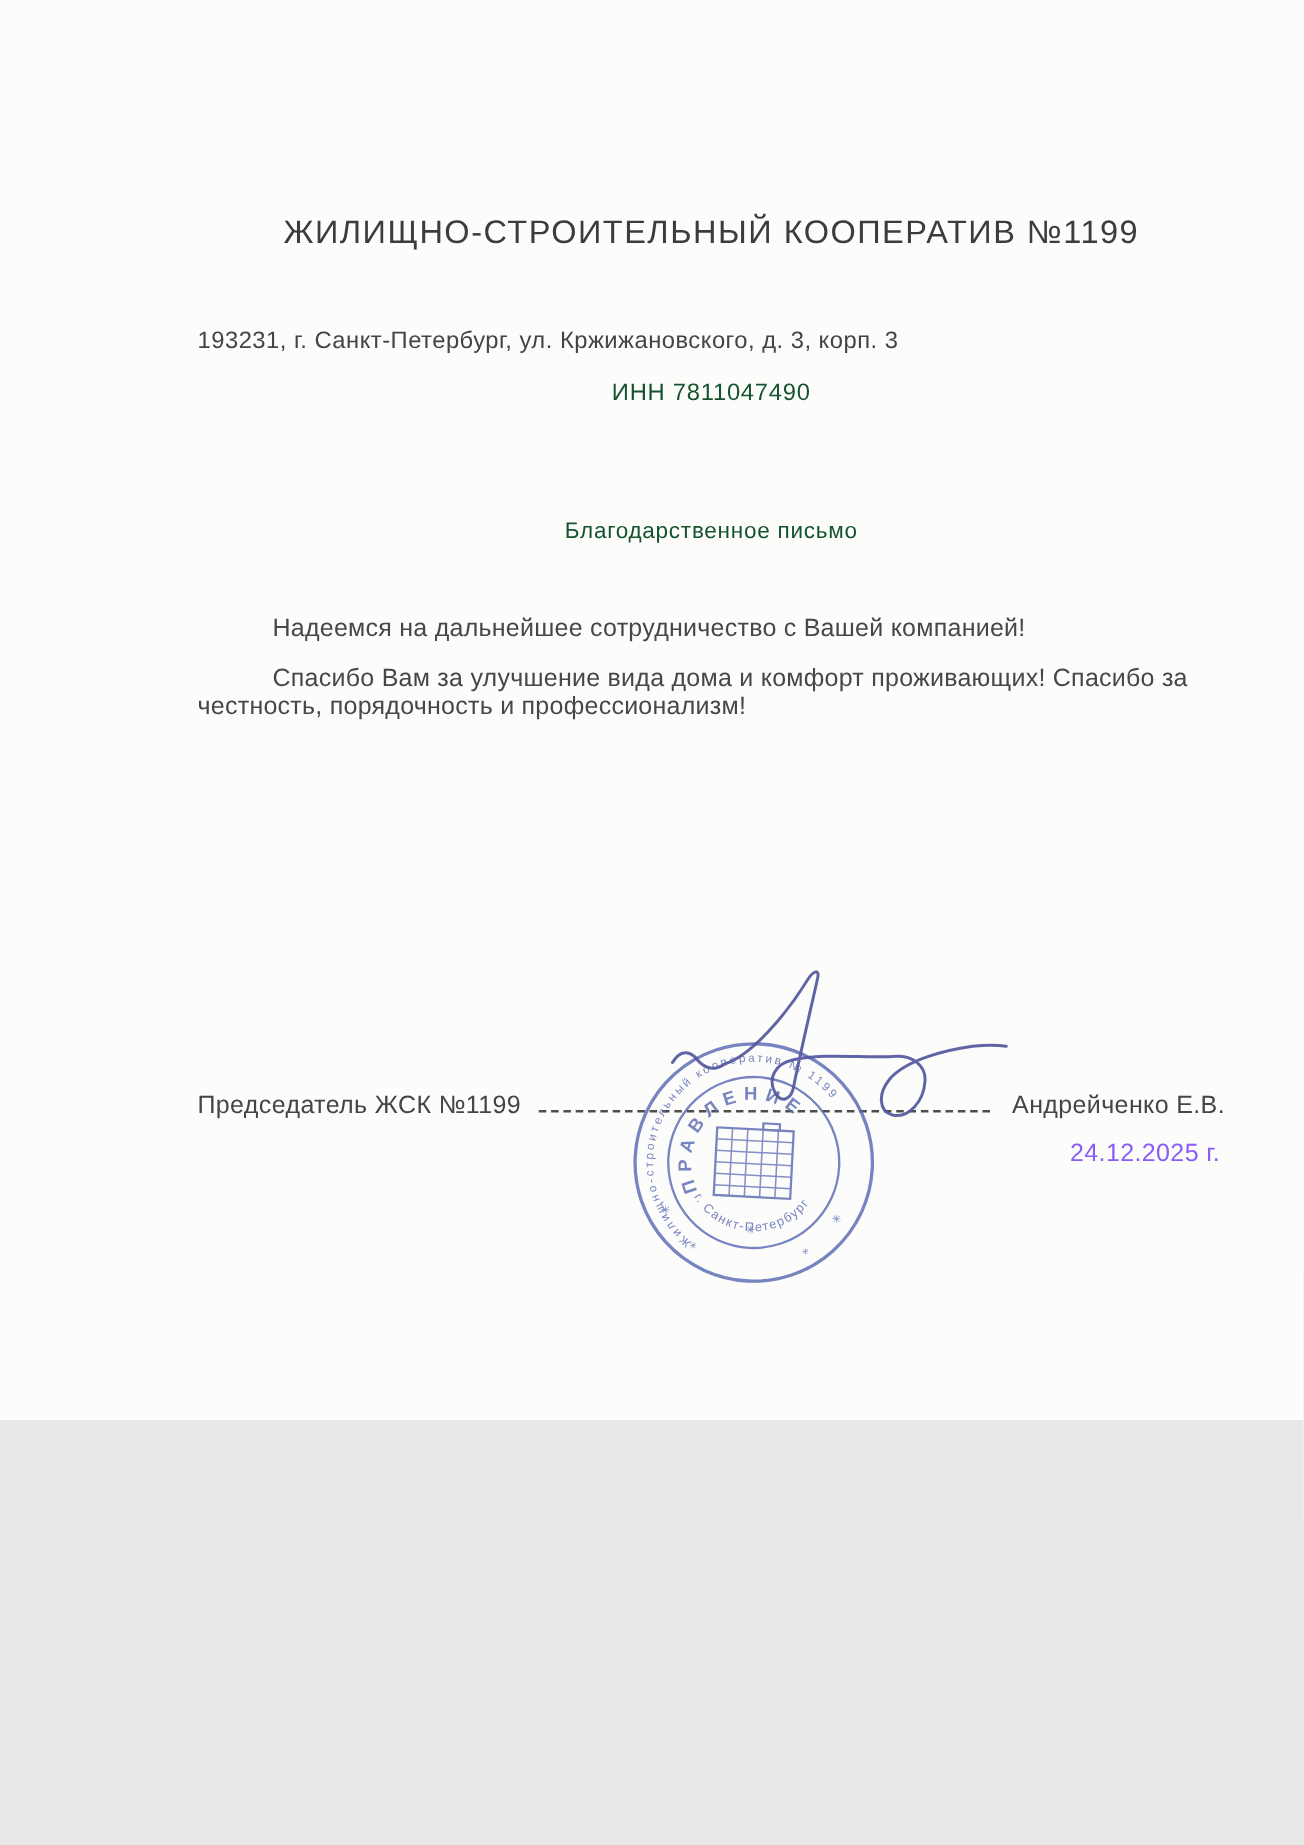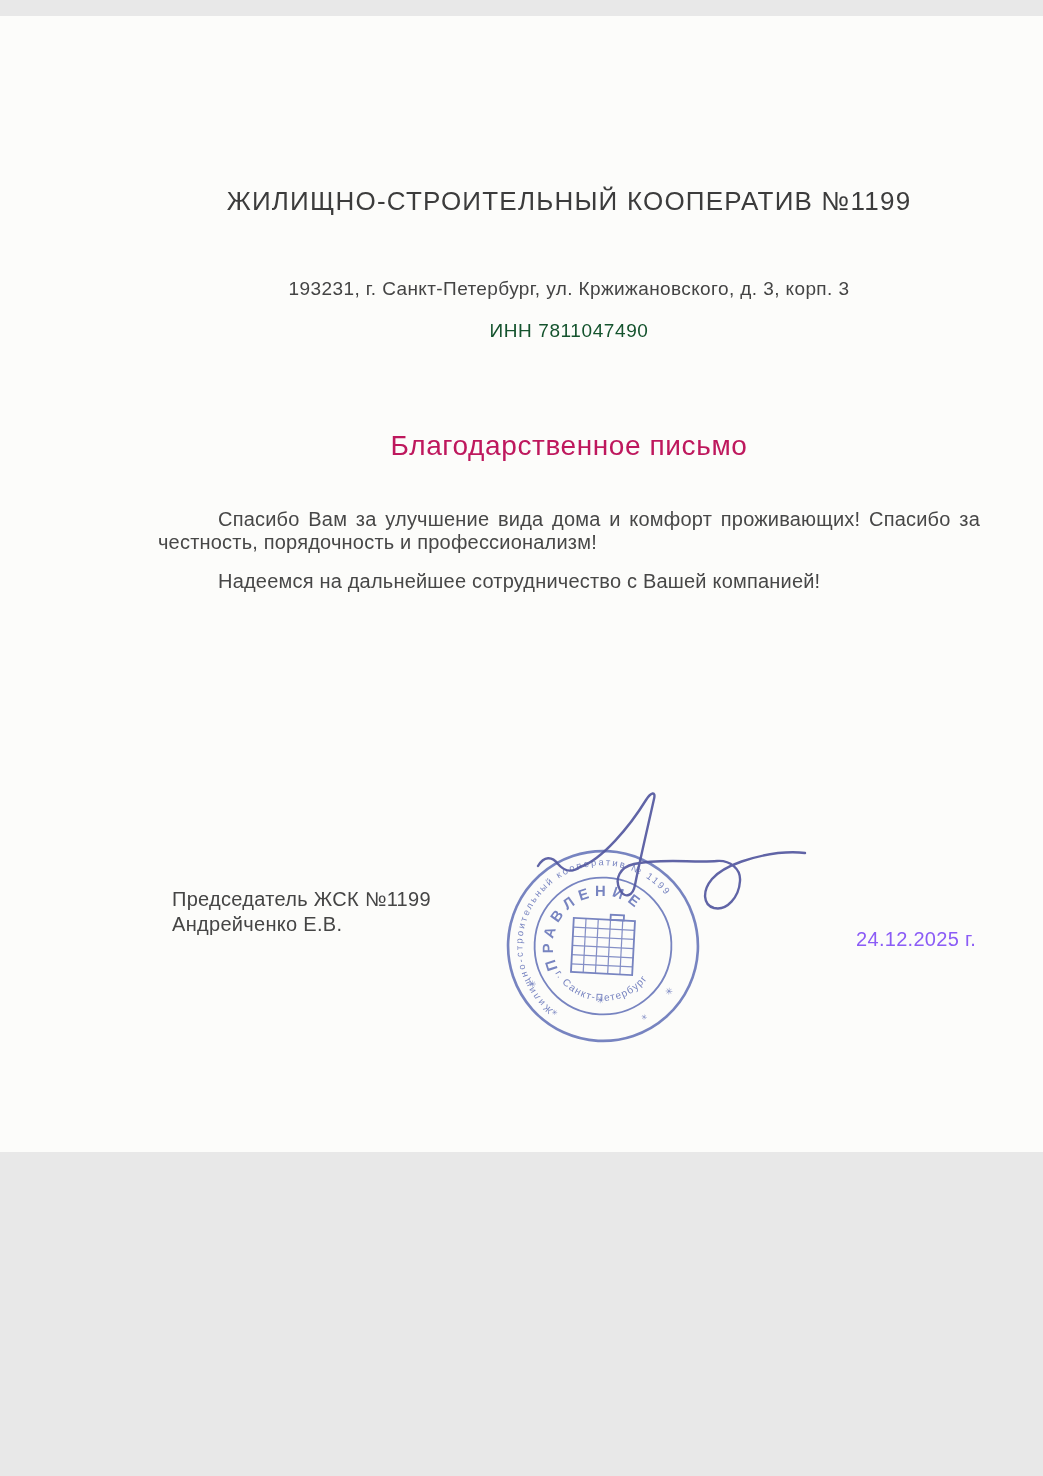--- a/index.html
+++ b/index.html
@@ -1,58 +1,58 @@
 <!DOCTYPE html>
 <html><head>
 <meta charset="utf-8">
 <style>
   html,body{margin:0;padding:0;background:#e8e8e8;}
   .page{
     position:relative;
     width:1043px;height:1136px;
-    margin:16px auto;
+    margin:0 auto;
     background:#fcfcfa;
     overflow:hidden;
     font-family:"Liberation Sans","DejaVu Sans",sans-serif;
     color:#414141;
   }
   .content{position:absolute;left:158px;top:0;width:822px;}
   .org-name{
     position:absolute;top:170px;left:0;width:100%;
     text-align:center;
     font-size:26px;letter-spacing:1.2px;font-weight:500;color:#3c3c3c;
     white-space:nowrap;
   }
   .org-address{
     position:absolute;top:262px;left:0;width:100%;
-    text-align:center;font-size:19px;letter-spacing:.4px;color:#444;
+    font-size:19px;letter-spacing:.4px;color:#444;
   }
   .org-inn{
     position:absolute;top:304px;left:0;width:100%;
     text-align:center;font-size:19px;letter-spacing:.6px;color:#14532d;
   }
   .letter-title{
     position:absolute;top:414px;left:0;width:100%;
-    text-align:center;font-size:28px;letter-spacing:.6px;color:#be185d;
+    text-align:center;font-size:18px;letter-spacing:.6px;color:#14532d;
   }
   .body-text{
     position:absolute;top:492px;left:0;width:100%;
     font-size:20px;line-height:22.5px;letter-spacing:.2px;color:#474747;
   }
   .body-text p{
     margin:0 0 17px 0;
     text-indent:60px;
     text-align:justify;
     text-align-last:left;
   }
   .body-text p:last-child{text-align:left;}
   .sign-row{
     position:absolute;top:872px;left:0;width:100%;
     display:flex;align-items:baseline;
-    font-size:20px;color:#454545;flex-direction:column;
+    font-size:20px;color:#454545;
   }
   .sign-role{white-space:nowrap;letter-spacing:.3px;}
   .sign-line{
     flex:1;height:16px;
     margin:0 18px 0 14px;
     border-bottom:2px dashed #4e4e4e;
   }
   .sign-name{white-space:nowrap;letter-spacing:.3px;}
   .date-row{
     position:absolute;top:912px;left:0;width:100%;
@@ -80,22 +80,22 @@
 
     <div class="org-name">ЖИЛИЩНО-СТРОИТЕЛЬНЫЙ КООПЕРАТИВ №1199</div>
 
     <div class="org-address">193231, г. Санкт-Петербург, ул. Кржижановского, д. 3, корп. 3</div>
 
     <div class="org-inn">ИНН 7811047490</div>
 
     <div class="letter-title">Благодарственное письмо</div>
 
     <div class="body-text">
+      <p>Надеемся на дальнейшее сотрудничество с Вашей компанией!</p>
       <p>Спасибо Вам за улучшение вида дома и комфорт проживающих! Спасибо за честность, порядочность и профессионализм!</p>
-      <p>Надеемся на дальнейшее сотрудничество с Вашей компанией!</p>
     </div>
 
     <div class="sign-row">
       <span class="sign-role">Председатель ЖСК №1199</span>
       <span class="sign-line"></span>
       <span class="sign-name">Андрейченко Е.В.</span>
     </div>
 
     <div class="date-row">24.12.2025 г.</div>
 

